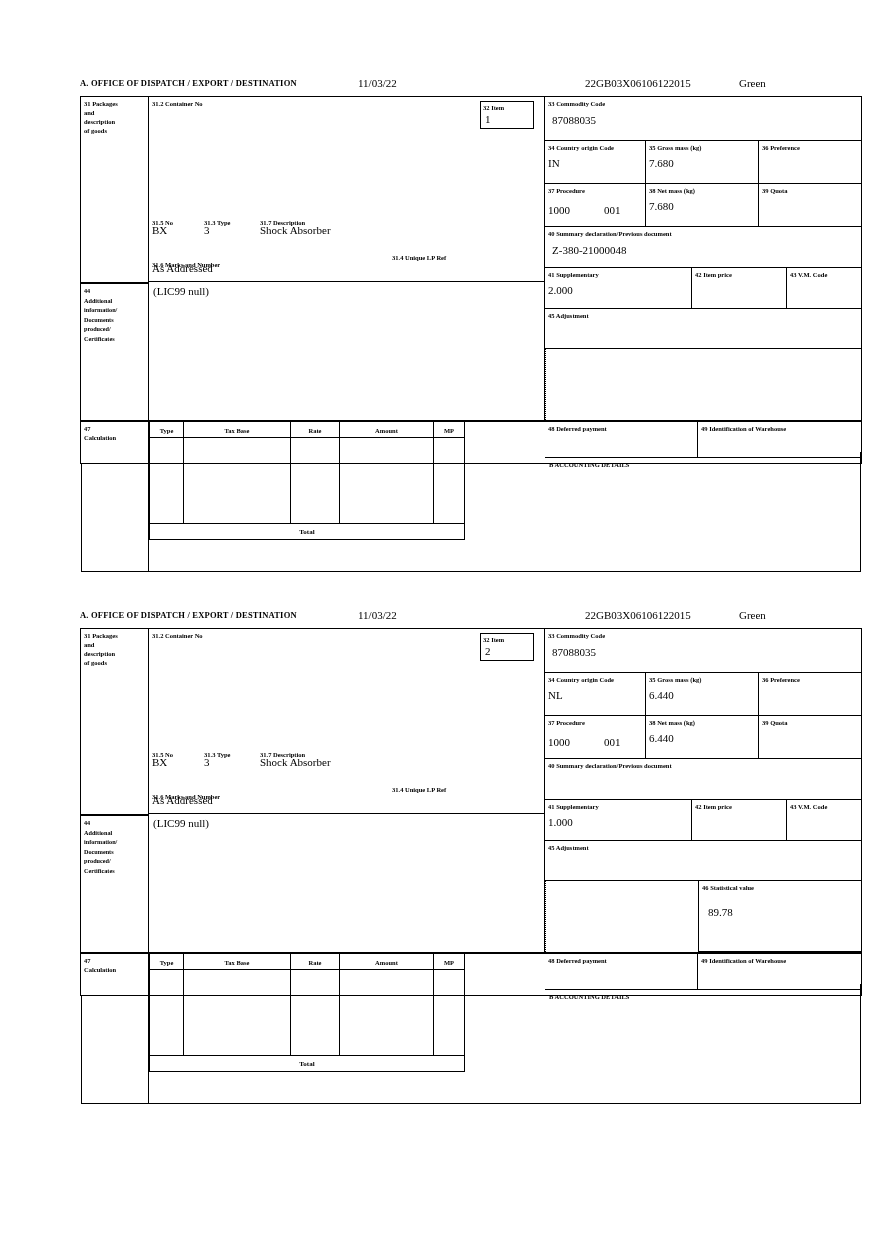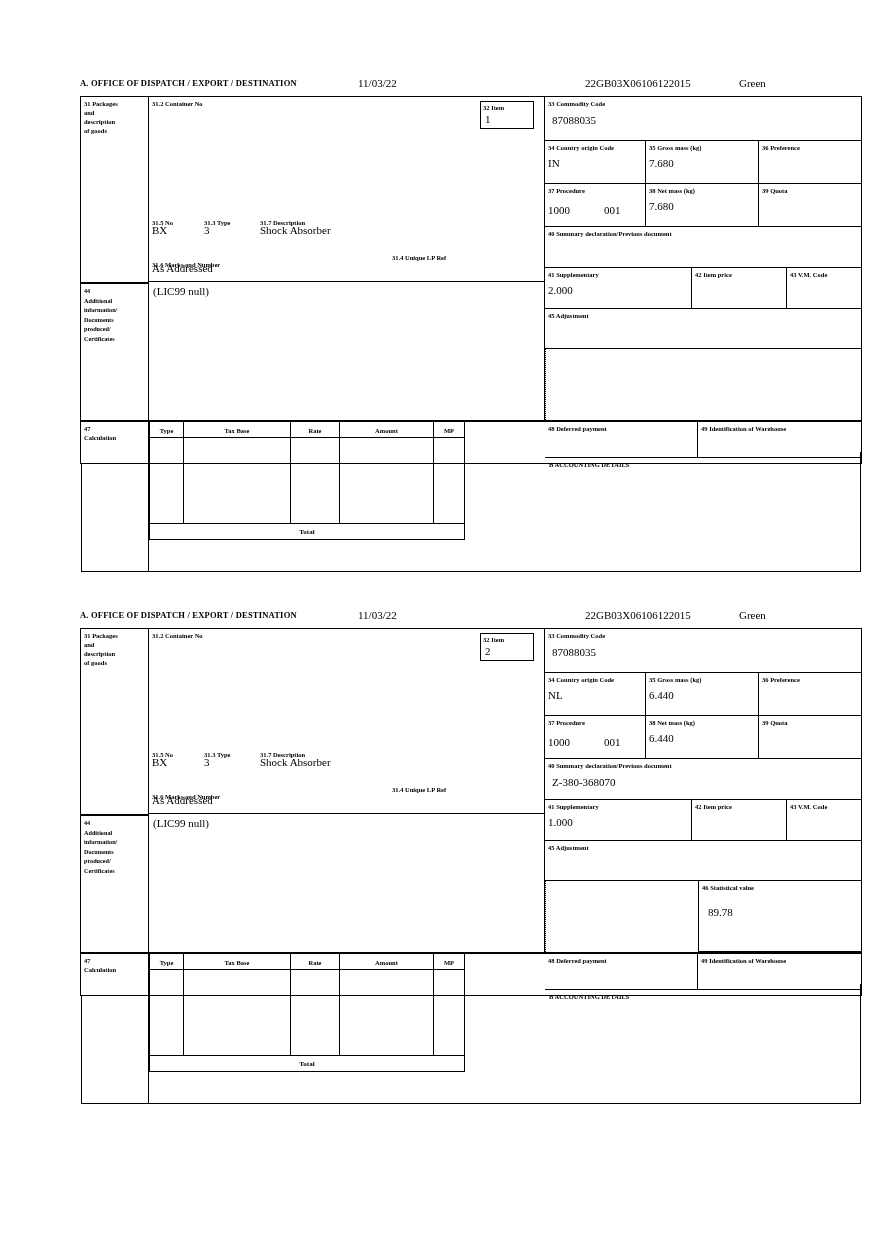--- a/index.html
+++ b/index.html
@@ -136,20 +136,21 @@
       <div class="cell bb" style="left:678px;top:87px;width:102px;height:43px;">
         <div class="pad">
           <div class="lbl">39 Quota</div>
           <div class="val" style="padding-top:5px;"></div>
         </div>
       </div>
 
       <div class="cell bb" style="left:464px;top:130px;width:316px;height:41px;">
         <div class="pad">
           <div class="lbl">40 Summary declaration/Previous document</div>
+          <div class="val" style="padding-top:6px;padding-left:4px;">Z-380-21000048</div>
         </div>
       </div>
 
       <div class="cell bb br" style="left:464px;top:171px;width:147px;height:41px;">
         <div class="pad">
           <div class="lbl">41 Supplementary</div>
           <div class="val" style="padding-top:5px;">2.000</div>
         </div>
       </div>
       <div class="cell bb br" style="left:611px;top:171px;width:95px;height:41px;">
@@ -344,21 +345,20 @@
       <div class="cell bb" style="left:678px;top:87px;width:102px;height:43px;">
         <div class="pad">
           <div class="lbl">39 Quota</div>
           <div class="val" style="padding-top:5px;"></div>
         </div>
       </div>
 
       <div class="cell bb" style="left:464px;top:130px;width:316px;height:41px;">
         <div class="pad">
           <div class="lbl">40 Summary declaration/Previous document</div>
-          <div class="val" style="padding-top:6px;padding-left:4px;">Z-380-368070</div>
         </div>
       </div>
 
       <div class="cell bb br" style="left:464px;top:171px;width:147px;height:41px;">
         <div class="pad">
           <div class="lbl">41 Supplementary</div>
           <div class="val" style="padding-top:5px;">1.000</div>
         </div>
       </div>
       <div class="cell bb br" style="left:611px;top:171px;width:95px;height:41px;">

